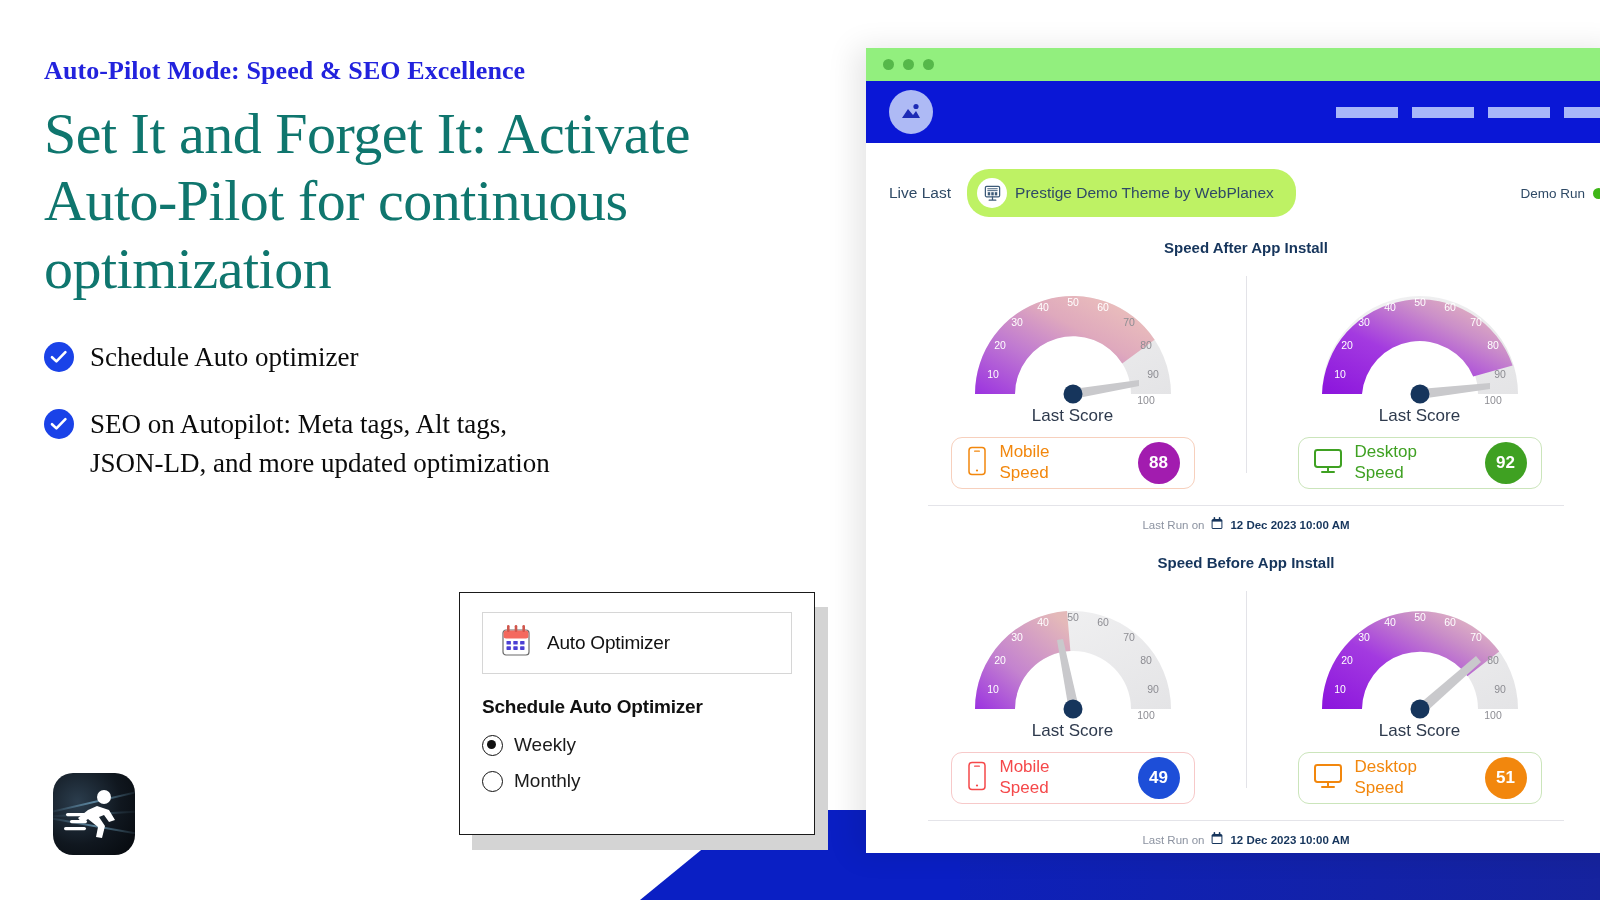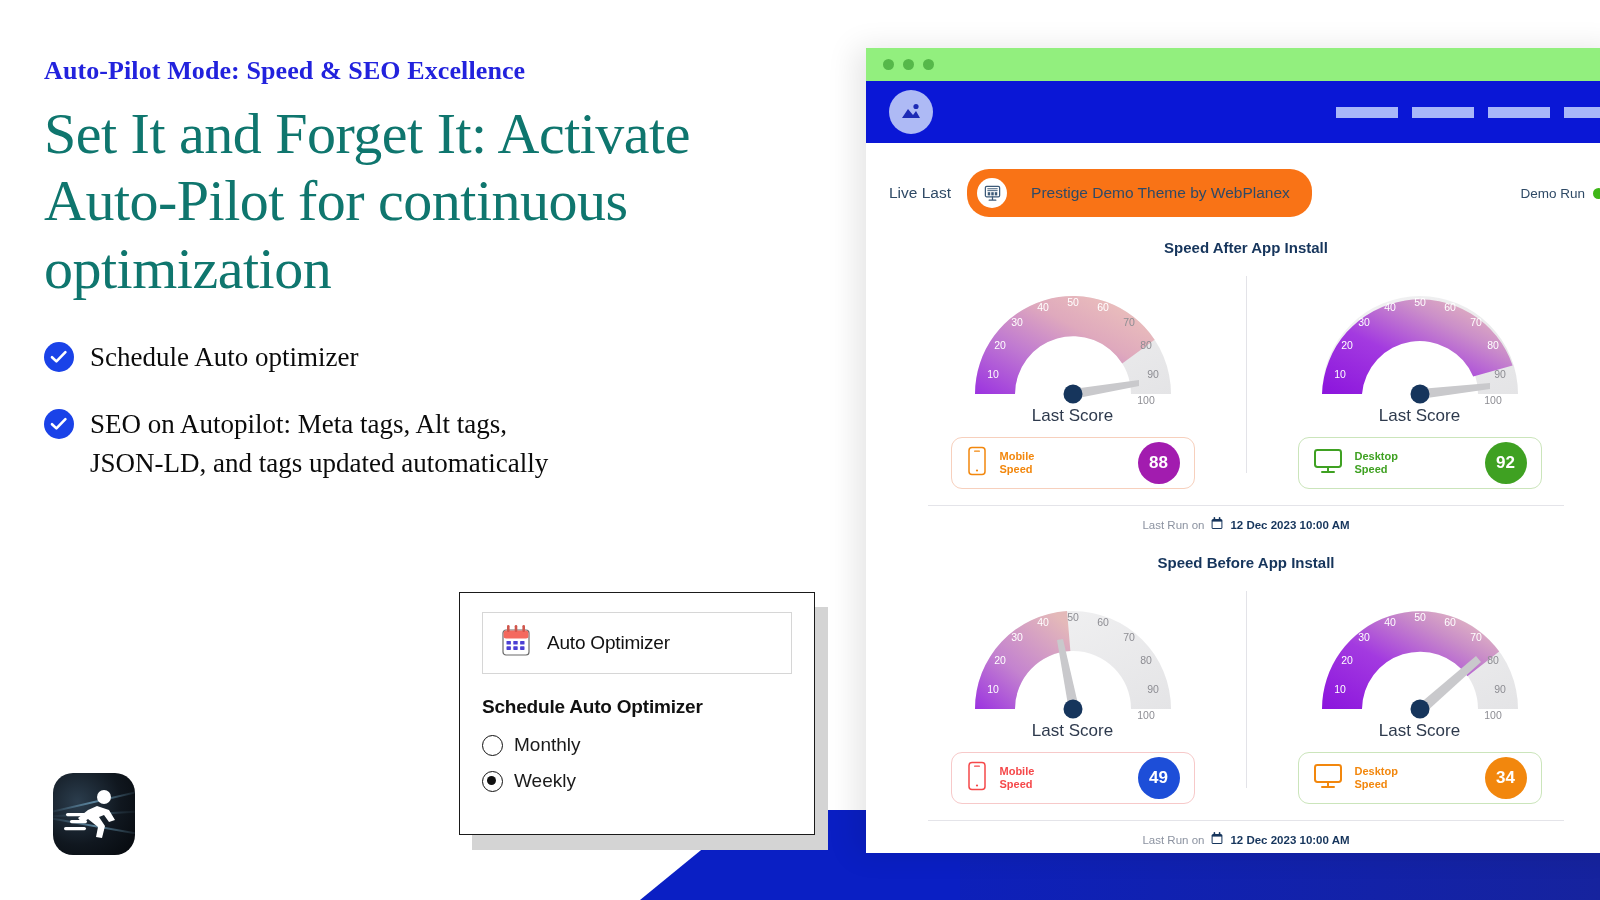--- a/index.html
+++ b/index.html
@@ -106,21 +106,21 @@
     display:flex; align-items:center; justify-content:center;
   }
   .nav-links{ margin-left:auto; display:flex; gap:14px; padding-right:0;}
   .nav-pill{ width:62px; height:11px; background:#a9b7f9; }
 
   .theme-row{
     display:flex; align-items:center; padding:26px 22px 0 23px; gap:16px;
   }
   .theme-label{ font-size:15.5px; color:#2f4a66;}
   .theme-pill{
-    display:flex; align-items:center; gap:24px; background:#f97316;
+    display:flex; align-items:center; gap:8px; background:#bef264;
     border-radius:22px; padding:9px 22px 9px 10px;
   }
   .theme-pill .ic{
     width:30px; height:30px; border-radius:50%; background:#fff;
     display:flex; align-items:center; justify-content:center;
   }
   .theme-name{ font-size:15.5px; color:#2f4a66;}
   .auto-run{ margin-left:auto; display:flex; align-items:center; gap:8px; font-size:13.5px; color:#2f4a66;}
   .auto-dot{ width:11px; height:11px; border-radius:50%; background:#3fb618;}
 
@@ -138,21 +138,21 @@
   .gauge-cell{ width:330px; display:flex; flex-direction:column; align-items:center;}
   .gauge-wrap{ position:relative; width:240px; height:160px;}
   .gauge-wrap svg{ display:block; }
   .last-score{
     font-size:17px; color:#2e3a4d; margin-top:-16px; position:relative; z-index:3;
   }
   .score-box{
     margin-top:11px; width:244px; height:52px; border-radius:11px;
     display:flex; align-items:center; padding:0 14px; gap:12px; background:#fff;
   }
-  .score-box .lbl{ font-size:11px; font-weight:700; line-height:1.22; }
+  .score-box .lbl{ font-size:17px; font-weight:400; line-height:1.22; }
   .score-circle{
     margin-left:auto; width:42px; height:42px; border-radius:50%;
     display:flex; align-items:center; justify-content:center;
     color:#fff; font-size:17px; font-weight:700;
   }
   .run-sep{ height:1px; background:#e4e4e9; margin:16px 62px 0 62px;}
   .run-line{
     display:flex; justify-content:center; align-items:center; gap:7px;
     font-size:11.5px; margin-top:11px;
   }
@@ -174,21 +174,21 @@
           </svg>
       </span>
       <span class="bullet-text">Schedule Auto optimizer</span>
     </div>
     <div class="bullet">
       <span class="tick">
         <svg width="18" height="16" viewBox="0 0 18 16">
             <path d="M2 8.2 L6.4 12.4 L15.4 3.2" stroke="#fff" stroke-width="2.6" fill="none" stroke-linecap="round" stroke-linejoin="round"></path>
           </svg>
       </span>
-      <span class="bullet-text">SEO on Autopilot: Meta tags, Alt tags, JSON-LD, and tags updated automatically</span>
+      <span class="bullet-text">SEO on Autopilot: Meta tags, Alt tags, JSON-LD, and more updated optimization</span>
     </div>
   </div>
 </div>
 
 <div class="app-badge">
   <div class="streak" style="left:-10%; top:28px; transform:rotate(-13deg);"></div>
   <div class="streak" style="left:-10%; top:52px; transform:rotate(10deg);"></div>
   <div class="streak" style="left:-10%; top:40px; transform:rotate(-3deg); opacity:.5;"></div>
   <span class="runner">
     <svg width="60" height="56" viewBox="0 0 60 56">
@@ -220,26 +220,26 @@
           <rect x="19.1" y="21.3" width="4.4" height="3.6" rx="0.6"></rect>
         </g>
       </svg>
     </span>
     <span class="opt-head-title">Auto Optimizer</span>
   </div>
 
   <div class="opt-sub">Schedule Auto Optimizer</div>
 
   <div class="radio-row">
+    <span class="radio on"></span>
+    <span class="radio-label">Weekly</span>
+  </div>
+  <div class="radio-row">
     <span class="radio"></span>
     <span class="radio-label">Monthly</span>
-  </div>
-  <div class="radio-row">
-    <span class="radio on"></span>
-    <span class="radio-label">Weekly</span>
   </div>
 </div>
 
 <div class="browser">
 
   <div class="win-bar">
     <span class="win-dot"></span>
     <span class="win-dot"></span>
     <span class="win-dot"></span>
   </div>
@@ -490,21 +490,21 @@
           <span>
             <svg width="30" height="26" viewBox="0 0 30 26">
               <rect x="2" y="2" width="26" height="17" rx="2.4" fill="none" stroke="#f2870d" stroke-width="2"></rect>
               <path d="M15 19 v3.5 M9 24 h12" stroke="#f2870d" stroke-width="2" stroke-linecap="round"></path>
             </svg>
           </span>
           <span class="lbl" style="color:#f2870d;">
             <span>Desktop</span><br>
             <span>Speed</span>
           </span>
-          <span class="score-circle" style="background:#f2870d;">34</span>
+          <span class="score-circle" style="background:#f2870d;">51</span>
         </div>
       </div>
     </div>
 
     <div class="run-sep"></div>
     <div class="run-line">
       <span class="muted">Last Run on</span>
       <span>
         <svg width="12" height="13" viewBox="0 0 12 13">
           <rect x="0.6" y="2" width="10.8" height="10" rx="1.6" fill="#16355c"></rect>

